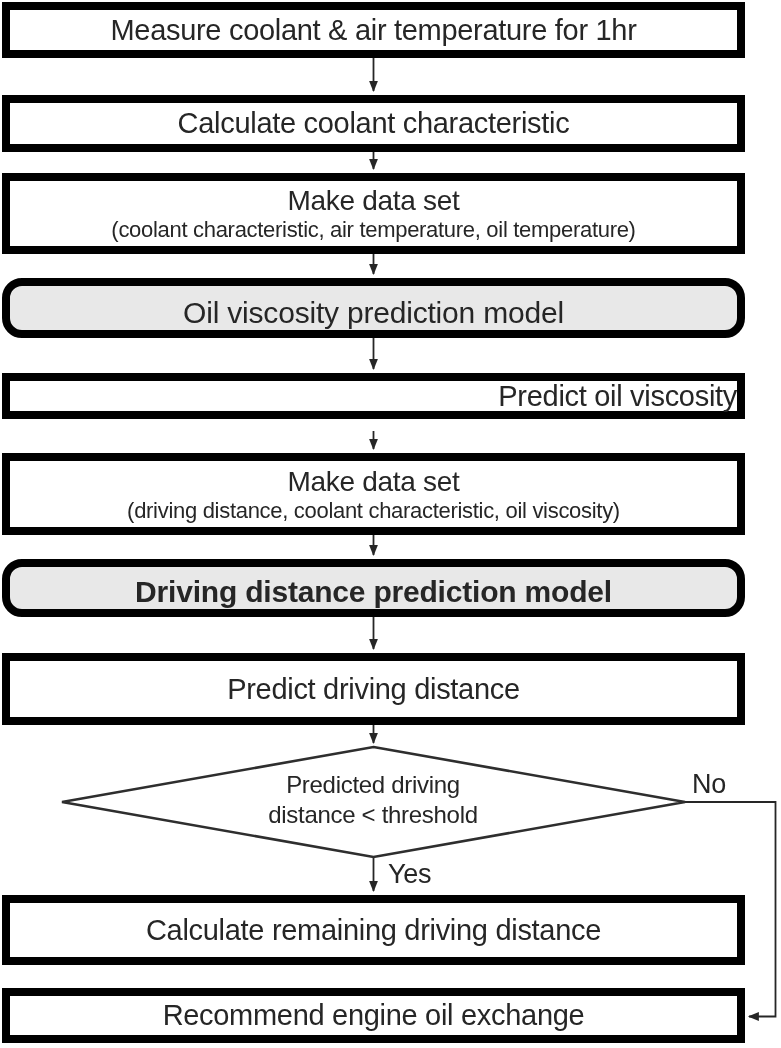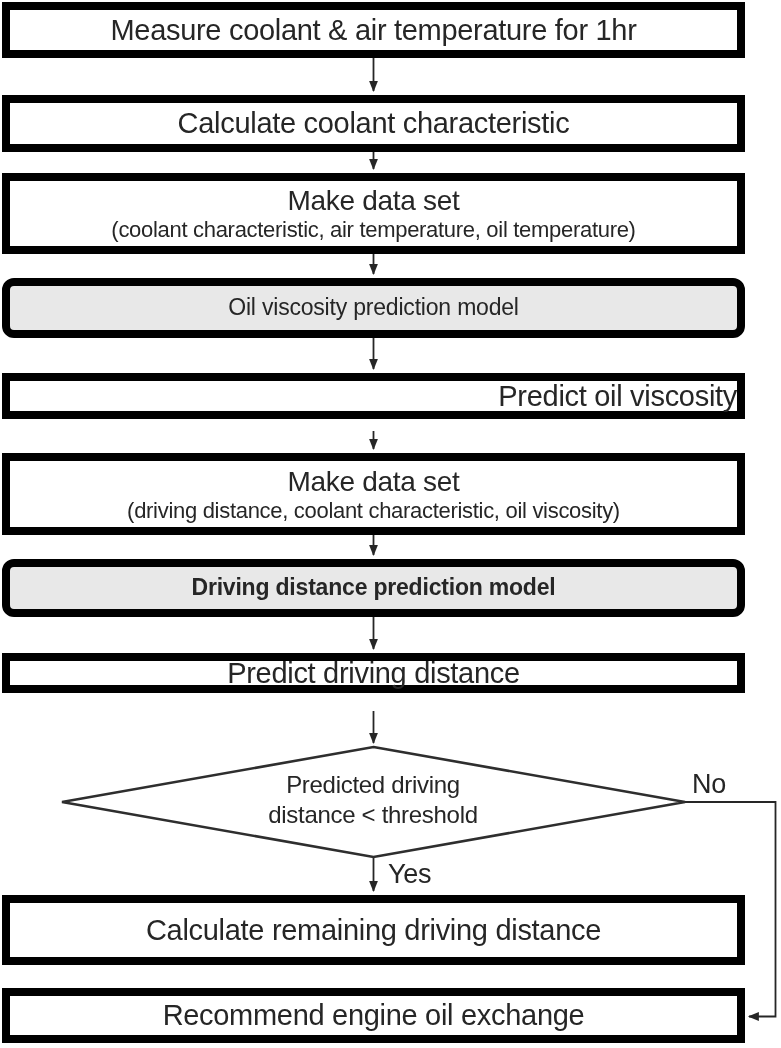--- a/index.html
+++ b/index.html
@@ -36,23 +36,24 @@
     justify-content: center;
     text-align: center;
     line-height: 1.18;
   }
   .node.proc {
     font-size: 29px;
     letter-spacing: -0.3px;
   }
   .node.model {
     background: #e8e8e8;
-    border-radius: 12px;
-    font-size: 23px;
+    border-radius: 20px;
+    font-size: 30px;
     letter-spacing: -0.2px;
+    justify-content: flex-end;
   }
   .node .line1 {
     font-size: 28px;
     letter-spacing: -0.3px;
     display: block;
     white-space: nowrap;
   }
   .node .line2 {
     font-size: 22px;
     letter-spacing: -0.3px;
@@ -128,21 +129,21 @@
 
   <div class="node proc" style="top:453px; height:82px;">
     <span class="line1">Make data set</span>
     <span class="line2">(driving distance, coolant characteristic, oil viscosity)</span>
   </div>
 
   <div class="node model" style="top:559px; height:58px;font-weight:bold;">
     <span>Driving distance prediction model</span>
   </div>
 
-  <div class="node proc" style="top:653px; height:40px;">
+  <div class="node proc" style="top:653px; height:72px;">
     <span>Predict driving distance</span>
   </div>
 
   <div class="diamond-text">
     <span class="dline" style="display:block;">Predicted driving</span>
     <span class="dline" style="display:block;">distance &lt; threshold</span>
   </div>
 
   <div class="edge-label yes">Yes</div>
   <div class="edge-label no">No</div>

